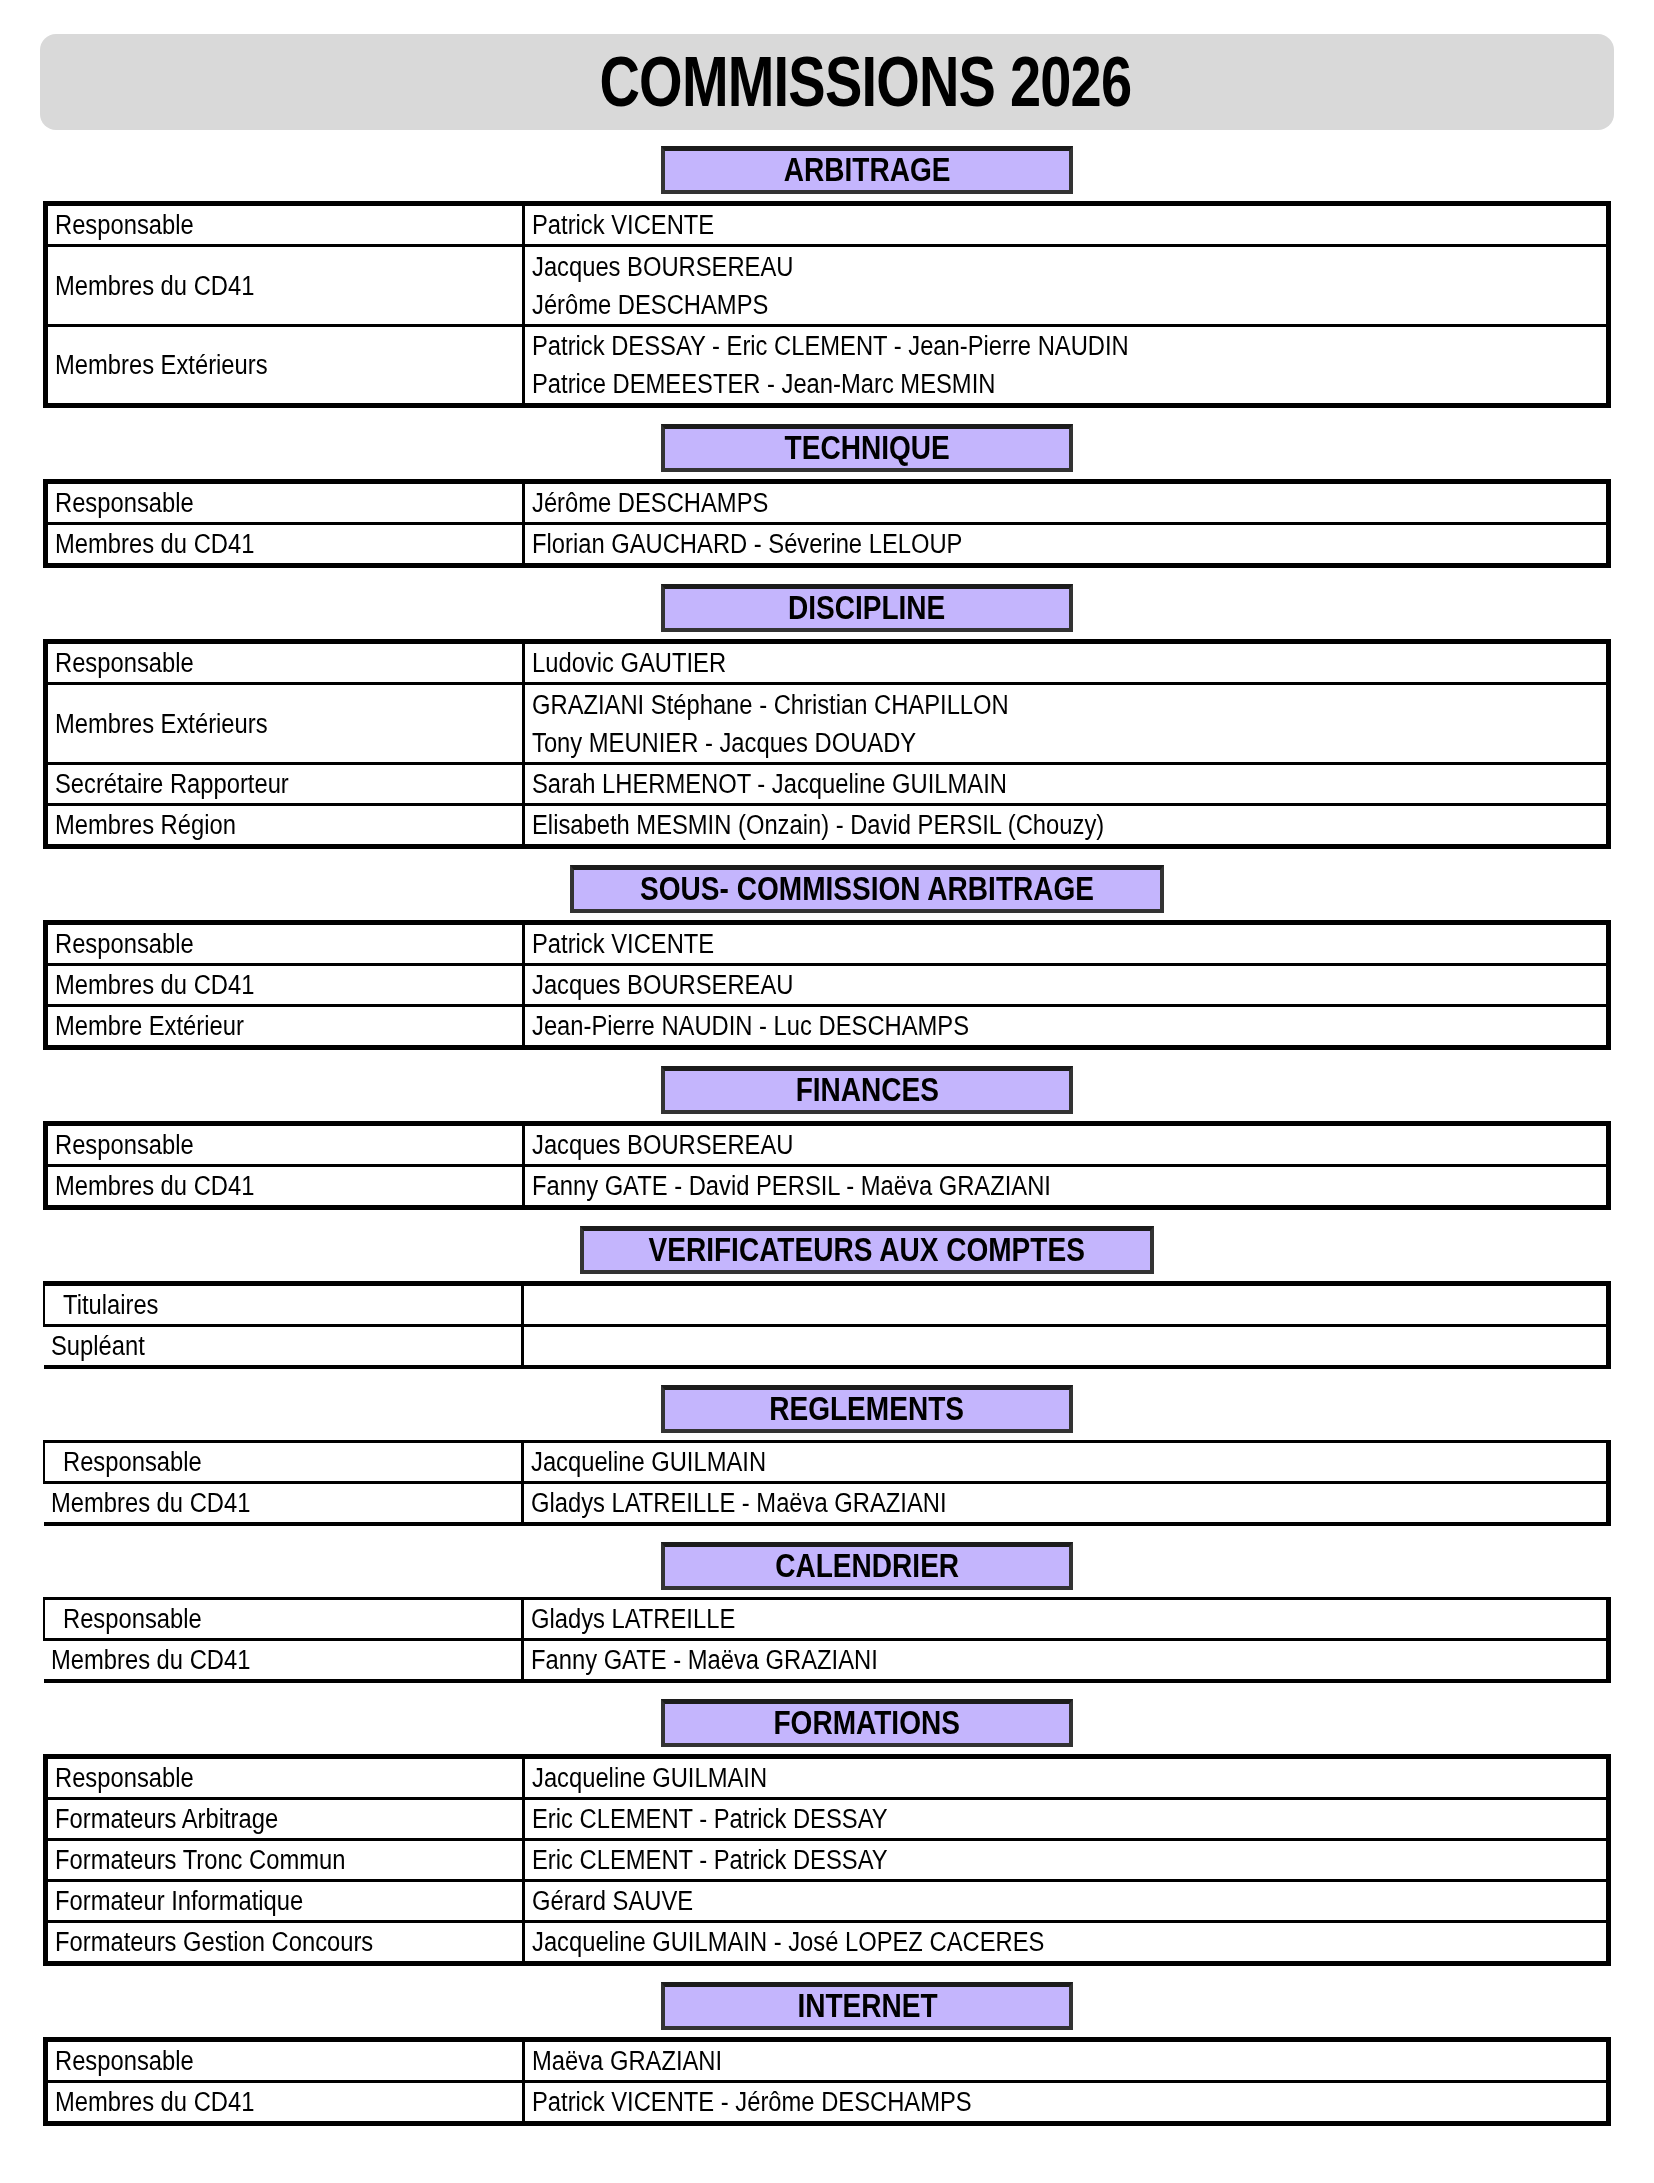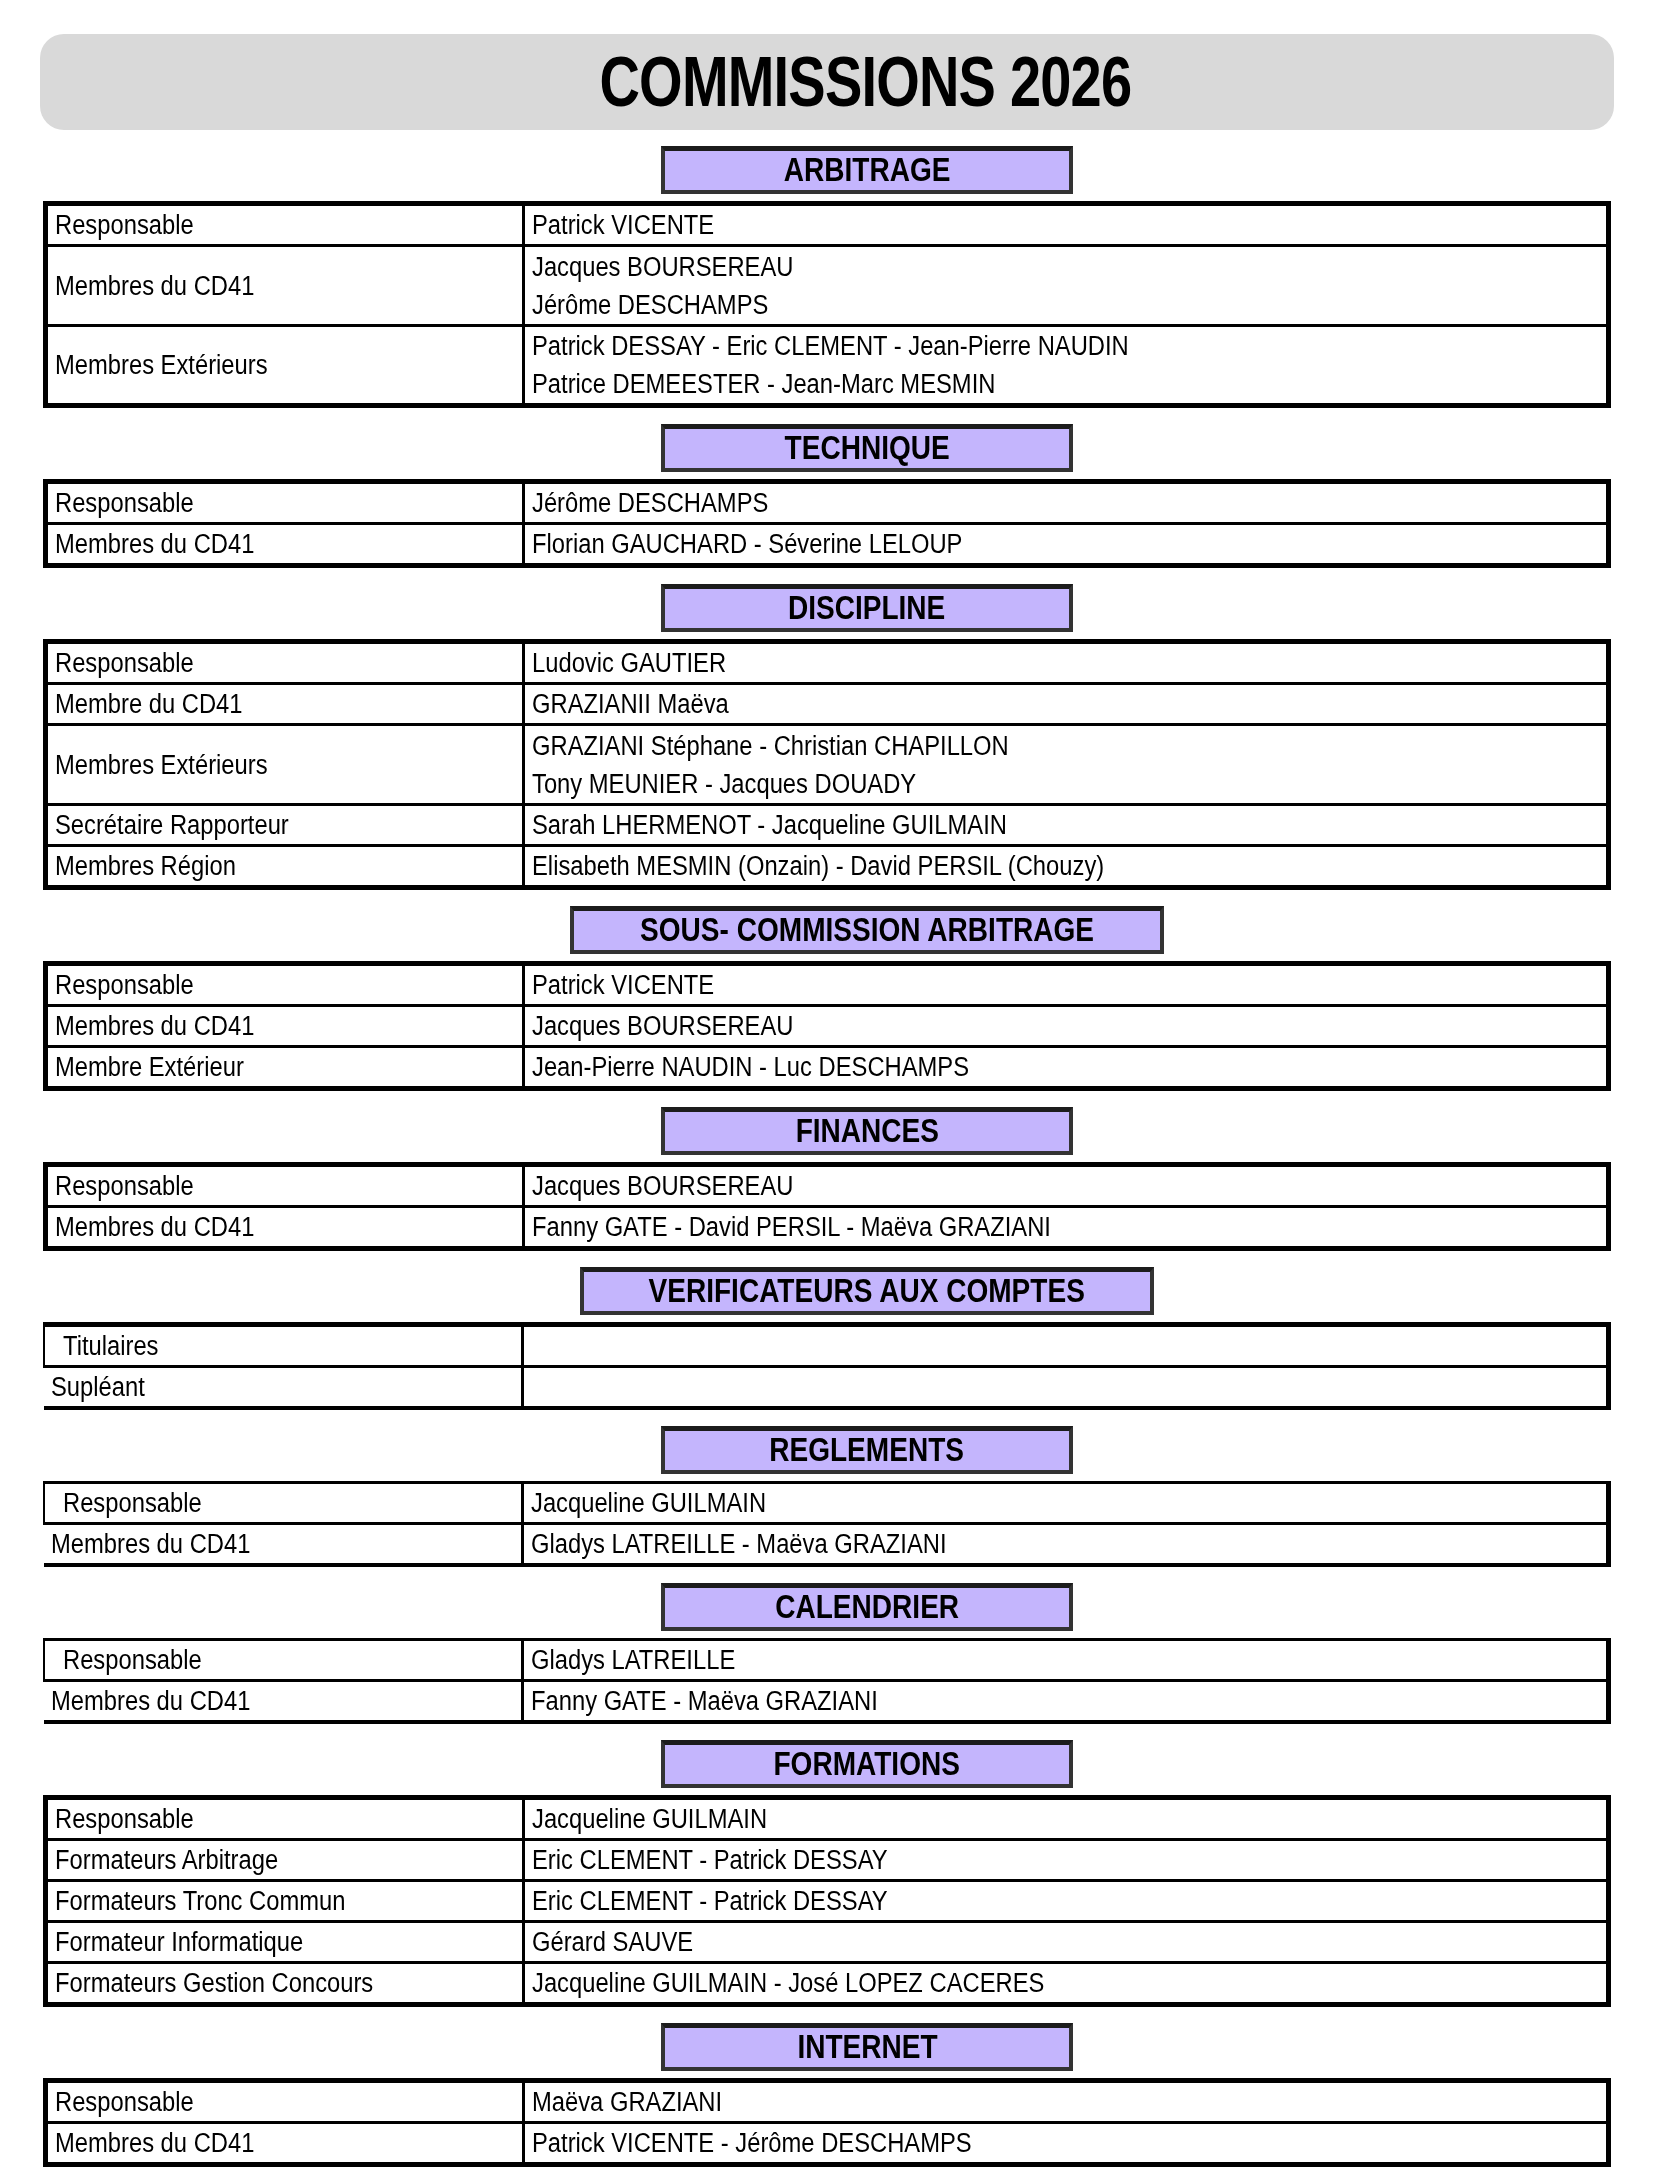--- a/index.html
+++ b/index.html
@@ -10,21 +10,21 @@
     font-family: "Liberation Sans", sans-serif;
     overflow: hidden;
   }
   .page { padding-top: 34px; }
 
   
   .title-bar {
     width: 1574px; height: 96px;
     margin: 0 auto;
     background: #d9d9d9;
-    border-radius: 24px;
+    border-radius: 16px;
     display: flex; align-items: center; justify-content: center;
   }
   .title-text {
     display: inline-block;
     font-size: 70px; font-weight: bold; letter-spacing: -1px;
     white-space: nowrap;
     transform: scaleX(0.80);
     position: relative; left: 38px;
   }
 
@@ -142,24 +142,20 @@
       <div class="header-box">
         <span class="header-text">DISCIPLINE</span>
       </div>
     </div>
     <table class="tbl">
       <tbody>
           <tr>
         <td class="lbl"><span class="cond">Responsable</span></td>
         <td class="val"><span class="cond">Ludovic GAUTIER</span></td>
       </tr>
-      <tr>
-        <td class="lbl"><span class="cond">Membre du CD41</span></td>
-        <td class="val"><span class="cond">GRAZIANII Maëva</span></td>
-      </tr>
       <tr class="dbl">
         <td class="lbl"><span class="cond">Membres Extérieurs</span></td>
         <td class="val"><span class="cond">GRAZIANI Stéphane - Christian CHAPILLON
 Tony MEUNIER - Jacques DOUADY</span></td>
       </tr>
       <tr>
         <td class="lbl"><span class="cond">Secrétaire Rapporteur</span></td>
         <td class="val"><span class="cond">Sarah LHERMENOT - Jacqueline GUILMAIN</span></td>
       </tr>
       <tr>

